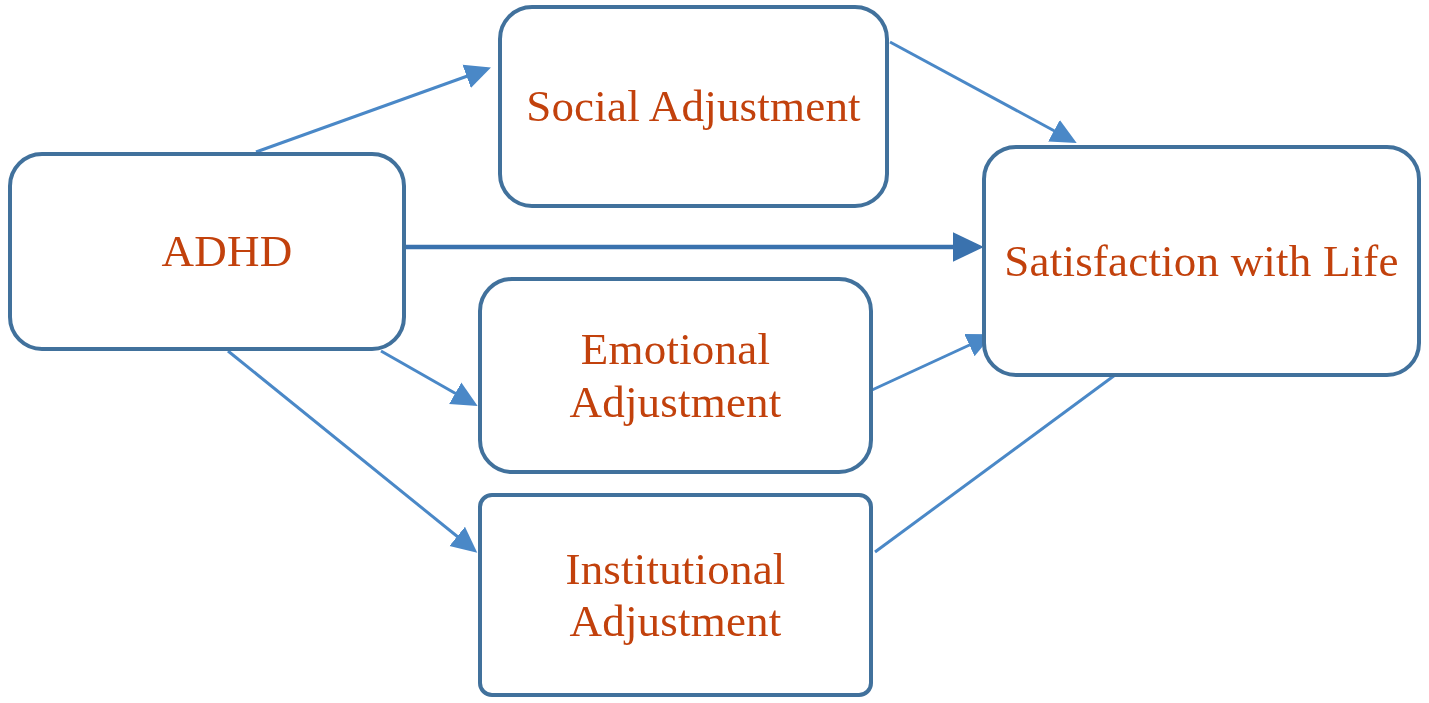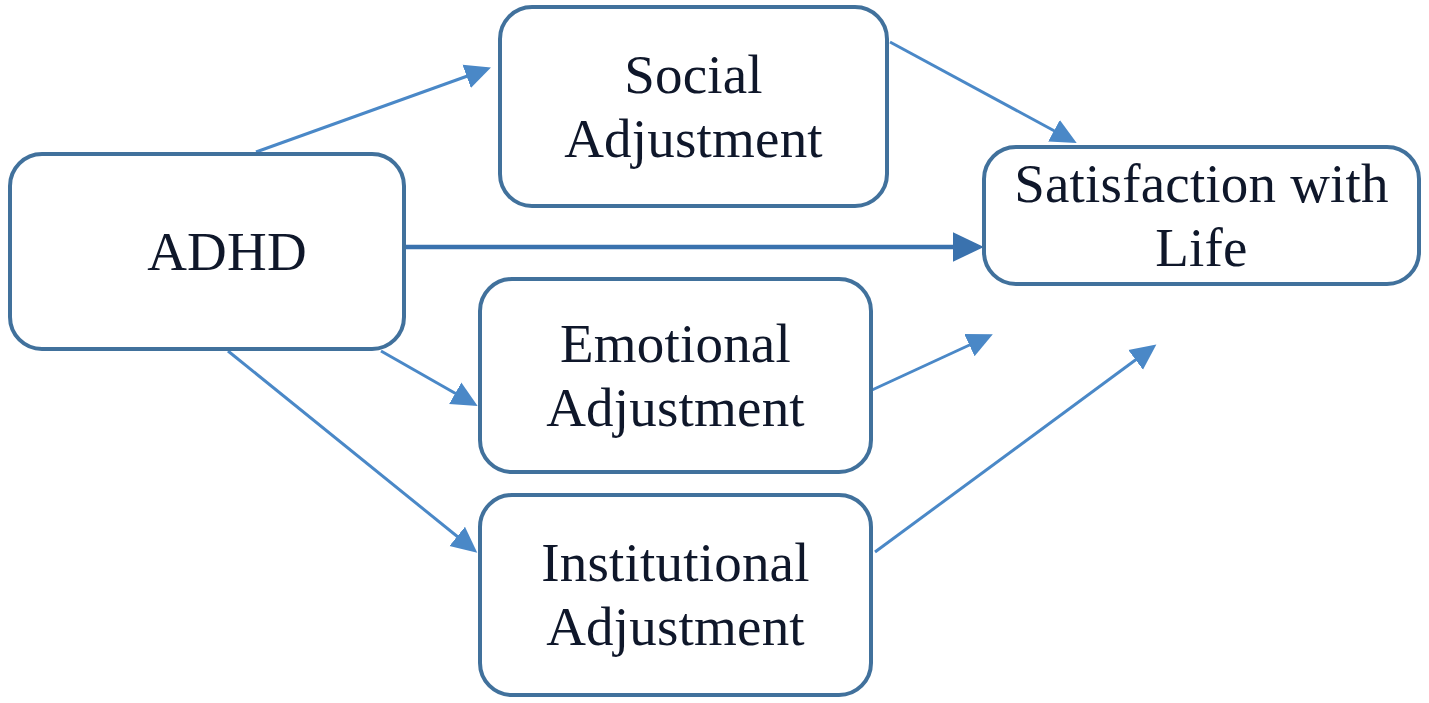--- a/index.html
+++ b/index.html
@@ -31,32 +31,32 @@
     box-sizing: border-box;
     background: #ffffff;
     border: 4px solid #41719C;
     border-radius: 34px;
     display: flex;
     align-items: center;
     justify-content: center;
     text-align: center;
   }
   .node-label {
-    color: #0f172a;
-    font-size: 55px;
+    color: #c2410c;
+    font-size: 45px;
     line-height: 1.16;
     letter-spacing: 0.2px;
     white-space: pre-line;
     padding: 0 14px;
   }
   #node-adhd      { left: 8px;   top: 152px; width: 398px; height: 199px; padding-left: 40px; }
   #node-social    { left: 498px; top: 5px;   width: 391px; height: 203px; }
   #node-emotional { left: 478px; top: 277px; width: 395px; height: 197px; }
-  #node-inst      { left: 478px; top: 493px; width: 395px; height: 204px; }
-  #node-swl       { left: 982px; top: 145px; width: 439px; height: 141px; }
+  #node-inst      { left: 478px; top: 493px; width: 395px; height: 204px; border-radius: 14px; }
+  #node-swl       { left: 982px; top: 145px; width: 439px; height: 232px; }
 </style>
 </head>
 <body>
 
 <div id="canvas">
 
   <svg id="edges" viewBox="0 0 1429 703">
     <defs>
       <marker id="head-thin" markerWidth="9" markerHeight="9" refX="7.2" refY="4.5" orient="auto" markerUnits="strokeWidth">
         <path d="M0,0.4 L8.6,4.5 L0,8.6 z" fill="#4A88C7"></path>

